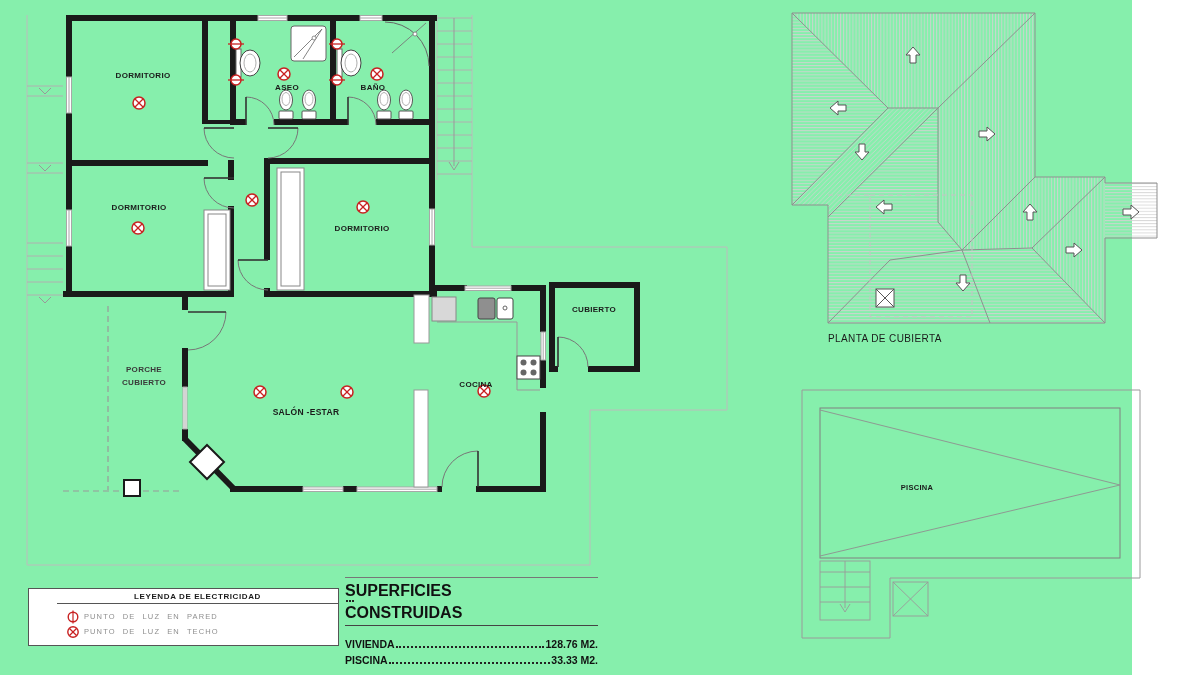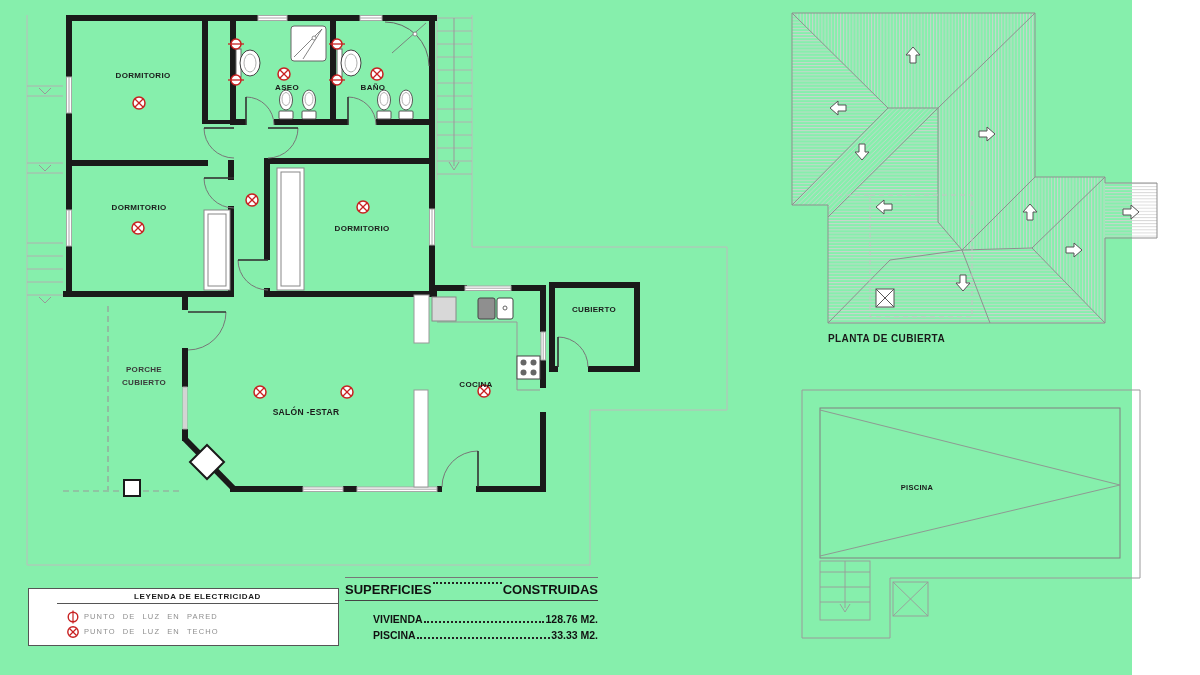--- a/index.html
+++ b/index.html
@@ -2,34 +2,34 @@
 <html><head>
 <meta charset="utf-8">
 <style>
   html,body{margin:0;padding:0;background:#ffffff;width:1200px;height:675px;overflow:hidden;
     font-family:"Liberation Sans", sans-serif;-webkit-font-smoothing:antialiased;}
   #stage{position:relative;width:1132px;height:675px;background:#86efac;}
   #drawing{position:absolute;left:0;top:0;}
   .lbl{position:absolute;transform:translate(-50%,0);white-space:nowrap;color:#1a1a1a;
     font-weight:bold;font-size:8px;letter-spacing:.3px;}
   .lbl-big{font-size:8.5px;}
-  .caption{position:absolute;font-size:10px;font-weight:bold;letter-spacing:.4px;color:#1a1a1a;white-space:nowrap;text-align:right;}
+  .caption{position:absolute;font-size:10px;font-weight:normal;letter-spacing:.4px;color:#1a1a1a;white-space:nowrap;text-align:right;}
   
   #legend{position:absolute;left:28px;top:588px;width:281px;border:1px solid #555;background:#fff;padding-left:28px;}
   #legend .ttl{font-size:8px;font-weight:bold;letter-spacing:.6px;text-align:center;
     padding:3px 0 2px;border-bottom:1px solid #555;color:#1a1a1a;}
   #legend .rows{padding:5px 8px 6px;}
   #legend .row{display:flex;align-items:center;height:15px;}
   #legend .sym{width:16px;height:14px;flex:0 0 16px;}
   #legend .itm{font-size:7.5px;color:#8f8f8f;letter-spacing:1.1px;word-spacing:4px;padding-left:3px;}
   
   #areas{position:absolute;left:345px;top:577px;width:253px;border-top:1px solid #777;color:#111;}
-  #areas .hdr{display:flex;align-items:flex-start;font-size:13px;font-weight:bold;
-    padding:4px 0 3px;border-bottom:1px solid #444;}
-  #areas .body{margin-top:7px;margin-left:28px;}
+  #areas .hdr{display:flex;align-items:flex-start;font-size:16px;font-weight:bold;
+    padding:4px 0 3px;border-bottom:1px solid #444;flex-direction:column;}
+  #areas .body{margin-top:7px;}
   #areas .row{display:flex;align-items:flex-end;font-size:10.5px;font-weight:bold;height:16.5px;}
   .leader{flex:1 1 auto;border-bottom:2px dotted #222;margin:0 1px 2px 1px;min-width:8px;}
 </style>
 </head>
 <body>
 
 <div id="stage">
 
 <svg id="drawing" width="1200" height="675" viewBox="0 0 1200 675">
   <defs>

